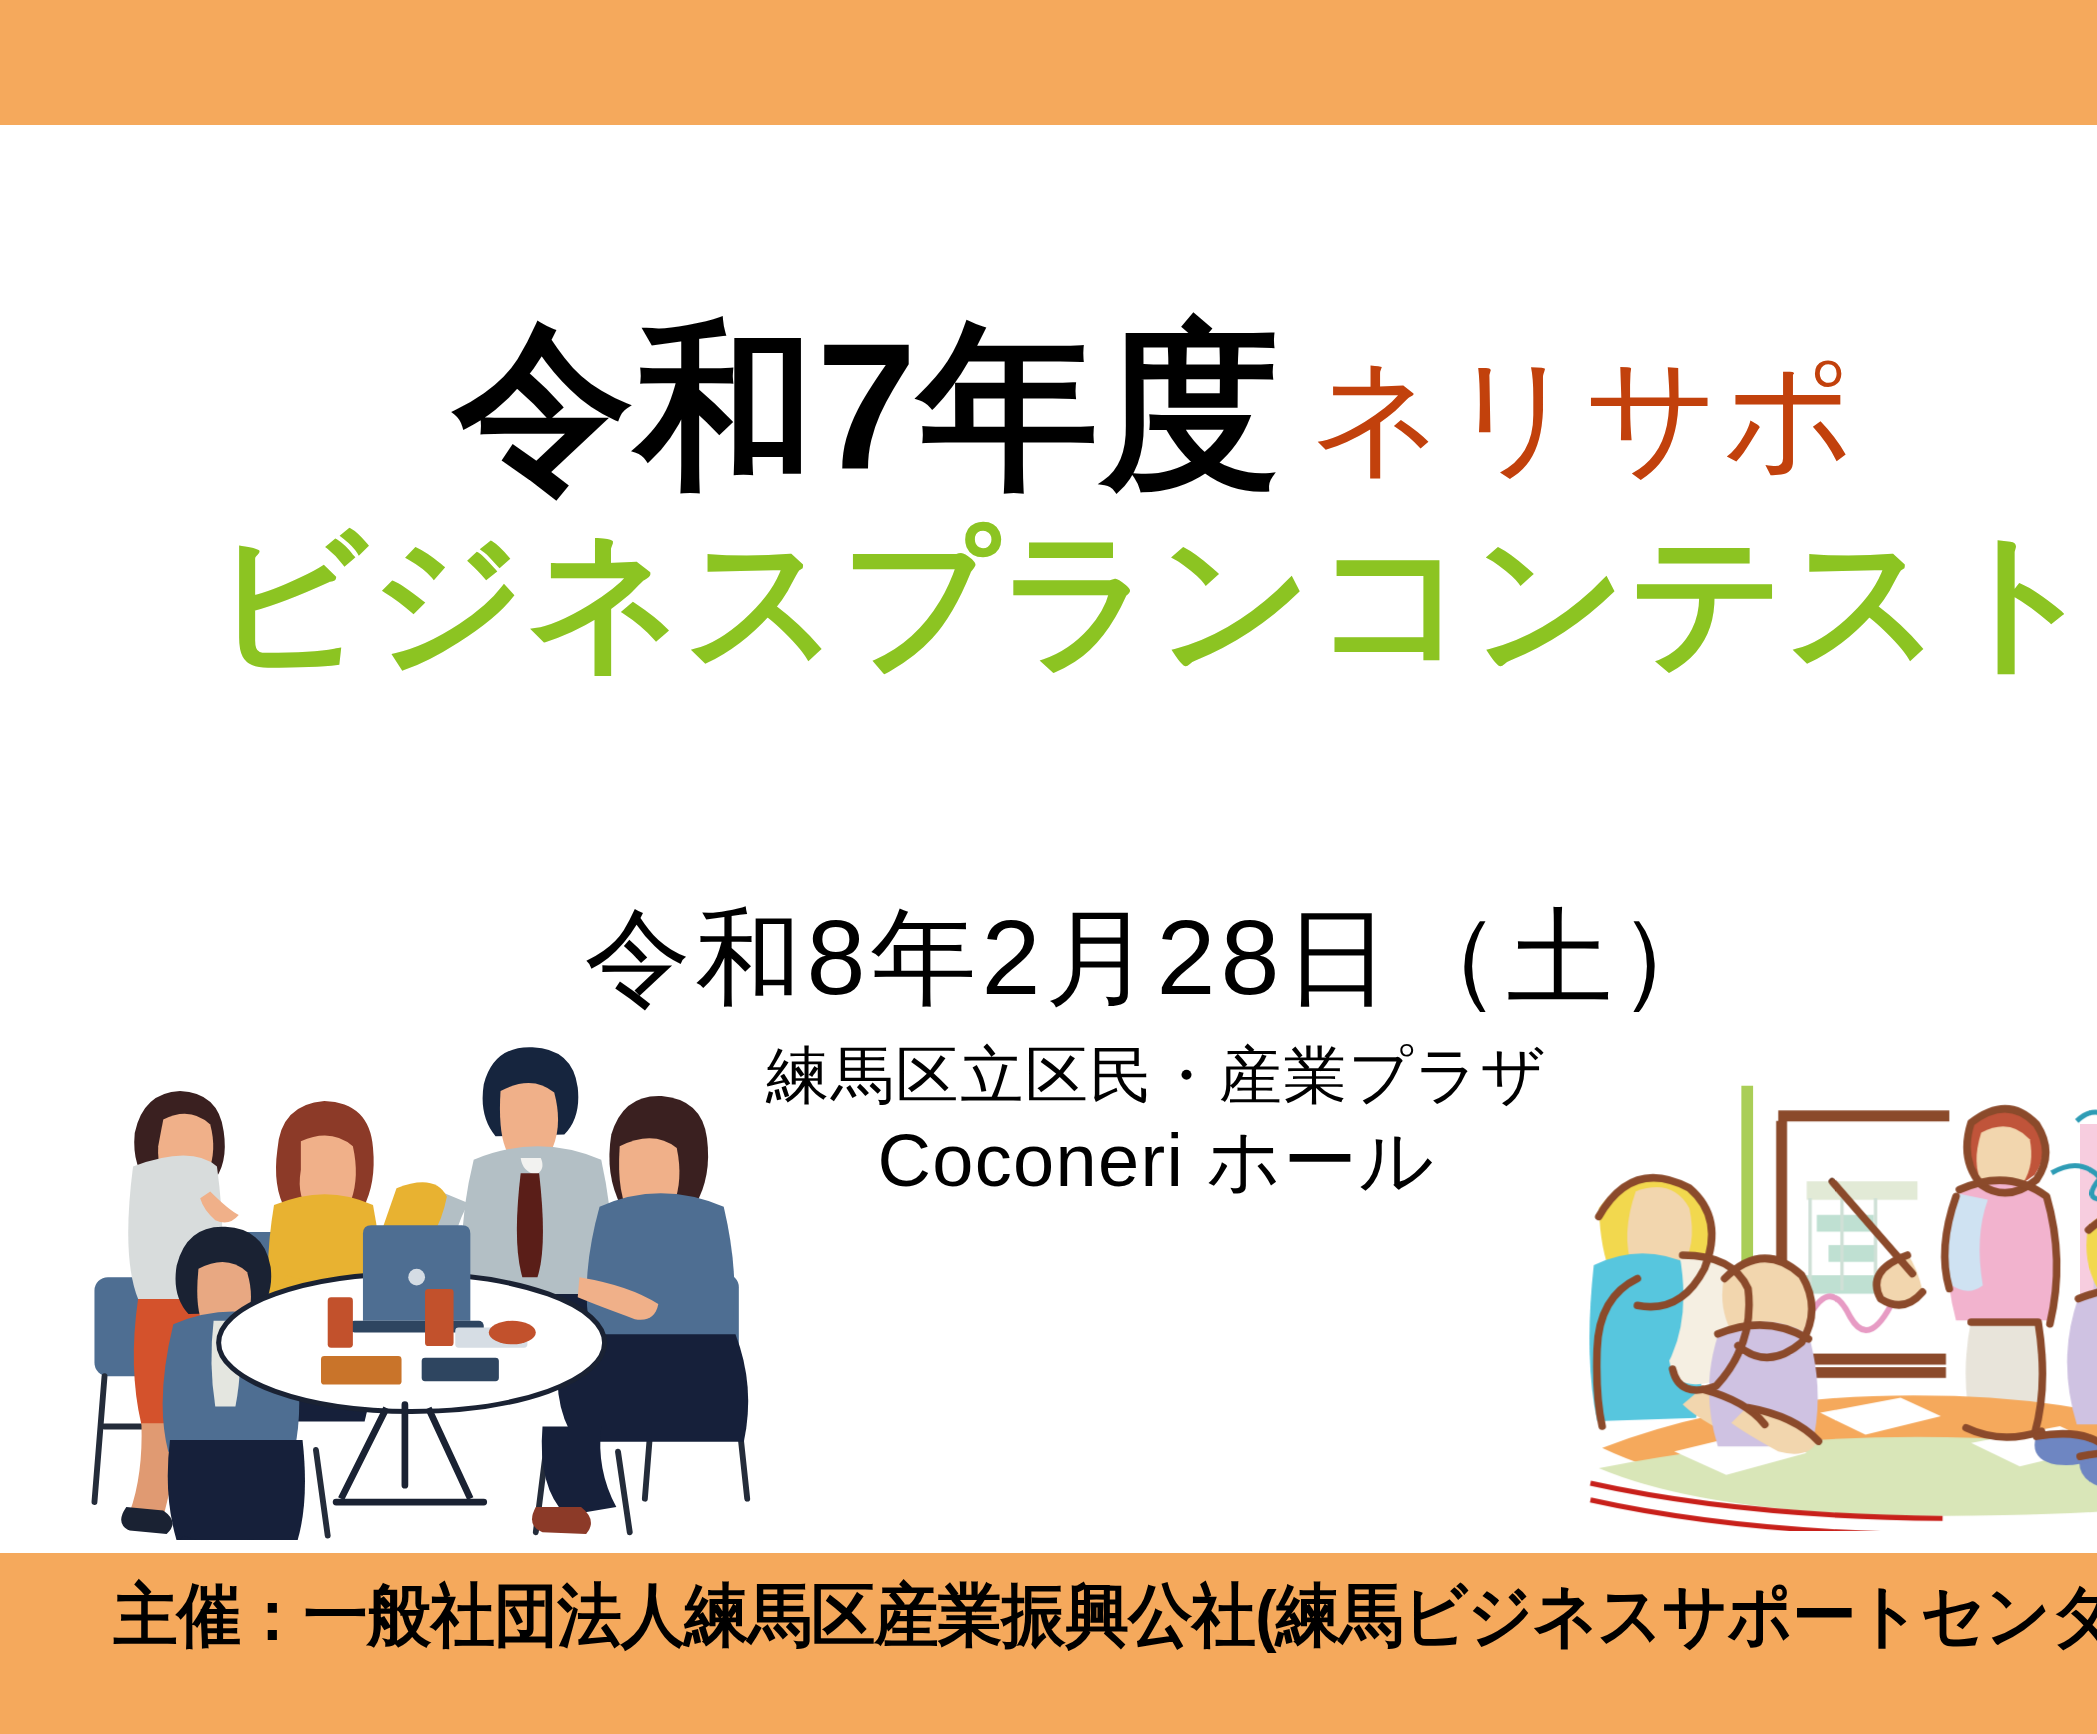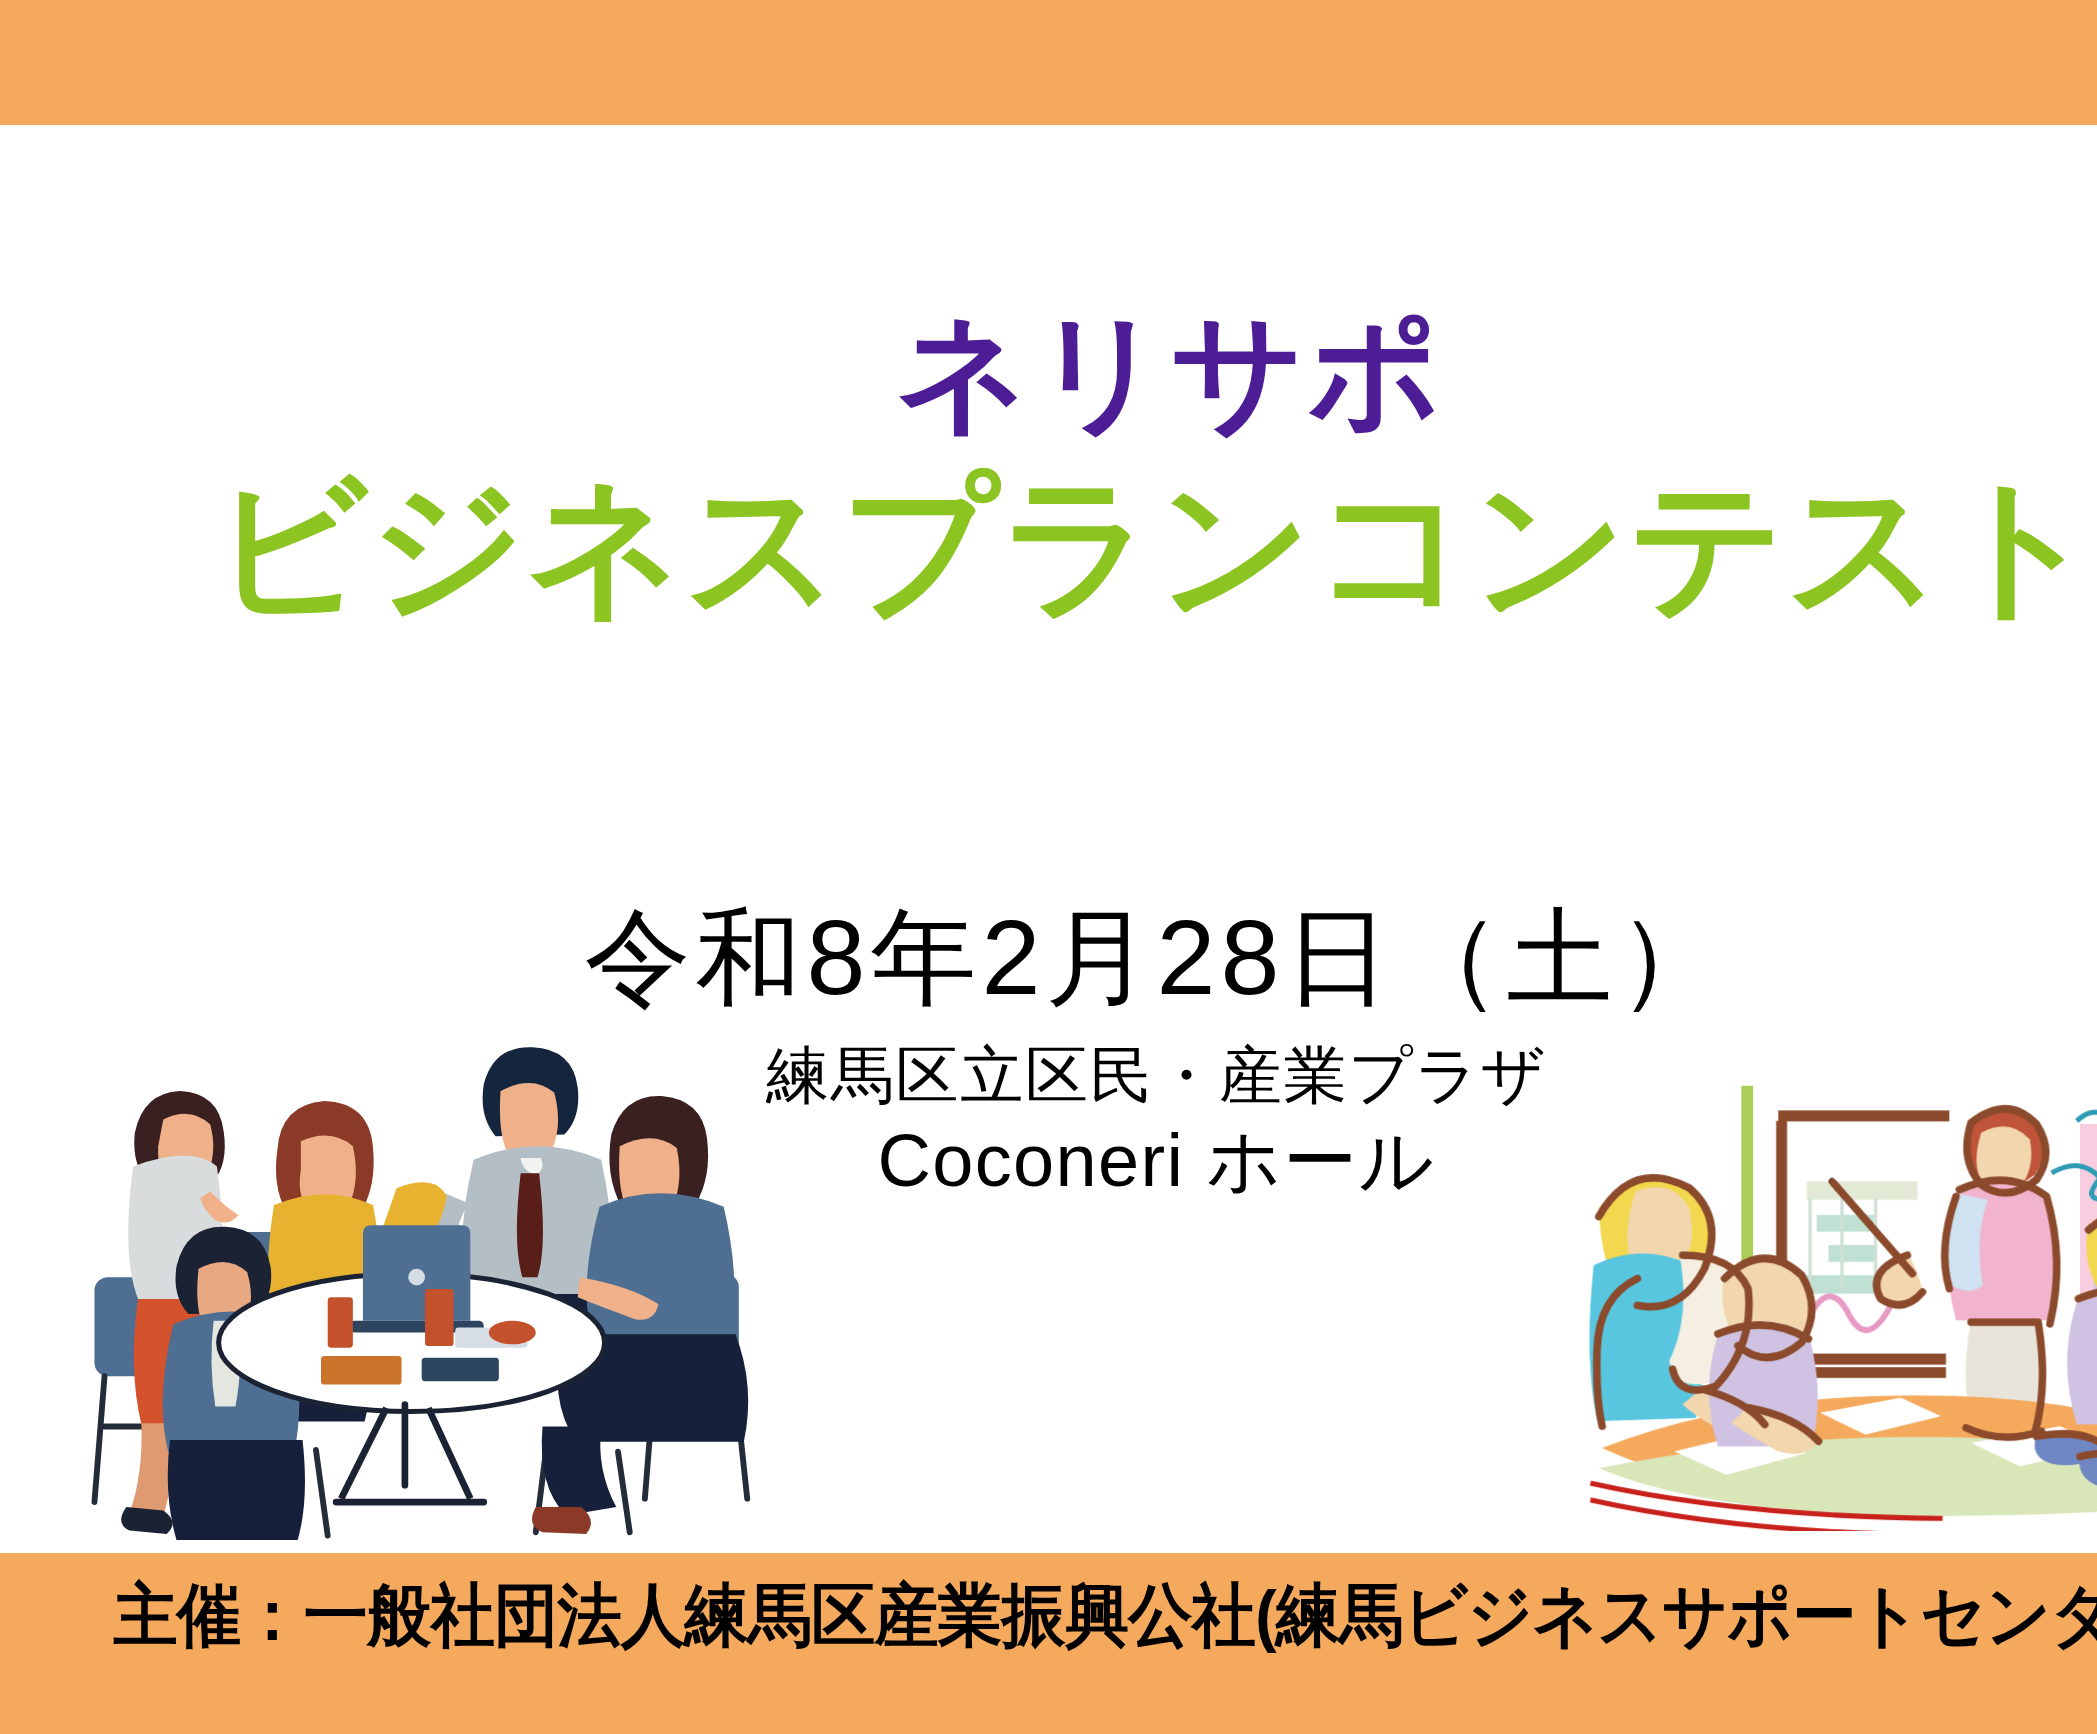--- a/index.html
+++ b/index.html
@@ -62,22 +62,22 @@
   }
   .title-kanji {
     font-size: 180px;
     font-weight: bold;
     color: #000000;
     letter-spacing: 1.7px;
     line-height: 1.08;
   }
   .title-neri {
     font-size: 130px;
-    font-weight: bold;
-    color: #4c1d95;
+    font-weight: normal;
+    color: #c2410c;
     letter-spacing: 4.2px;
     line-height: 1.08;
     margin-left: 29px;
     position: relative;
     top: -7.6px;
     text-align: center;
   }
   .title-line2 {
     margin-top: 14.3px;
     font-size: 153px;
@@ -132,20 +132,21 @@
 </style>
 </head>
 <body>
 
 <div class="poster">
 
   <div class="banner banner-top"></div>
 
   <div class="title-block">
     <div class="title-line1">
+      <span class="title-kanji">令和7年度</span>
       <span class="title-neri">ネリサポ</span>
     </div>
     <div class="title-line2">ビジネスプランコンテスト</div>
   </div>
 
   <div class="info-block">
     <div class="event-date">令和8年2月28日（土）</div>
     <div class="venue-name">練馬区立区民・産業プラザ</div>
     <div class="venue-hall">Coconeri ホール</div>
   </div>

